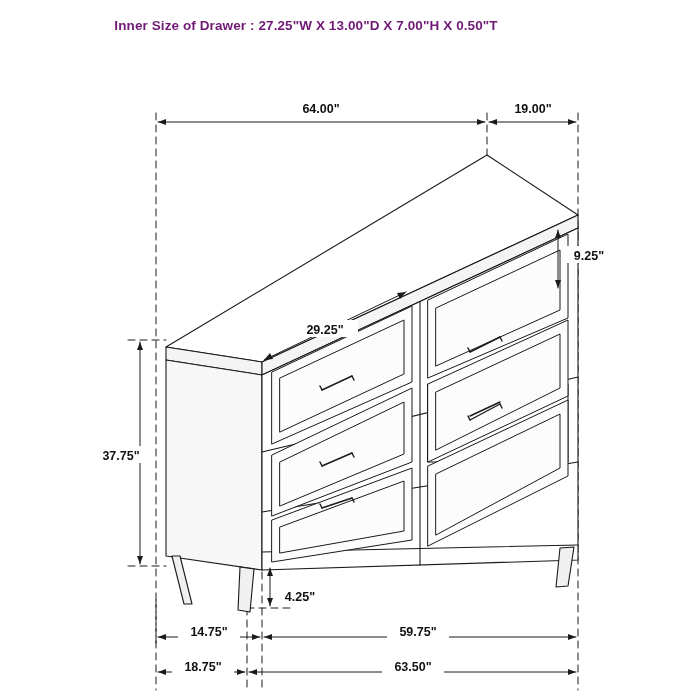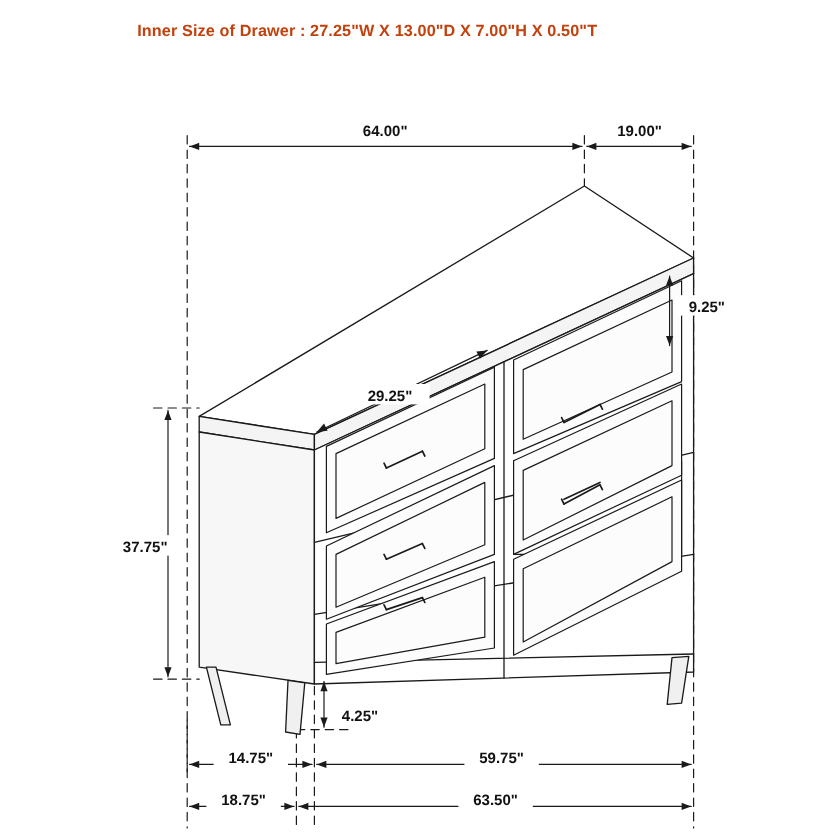--- a/index.html
+++ b/index.html
@@ -21,21 +21,21 @@
   }
   #title {
     position: absolute;
     top: 18px;
     left: 0;
     width: 612px;
     text-align: center;
     font-size: 13.5px;
     font-weight: bold;
     letter-spacing: 0.1px;
-    color: #c2410c;
+    color: #701a75;
   }
   svg#diagram {
     position: absolute;
     top: 0;
     left: 0;
   }
   .dimtext {
     font-family: "Liberation Sans", sans-serif;
     font-size: 12.5px;
     font-weight: bold;

